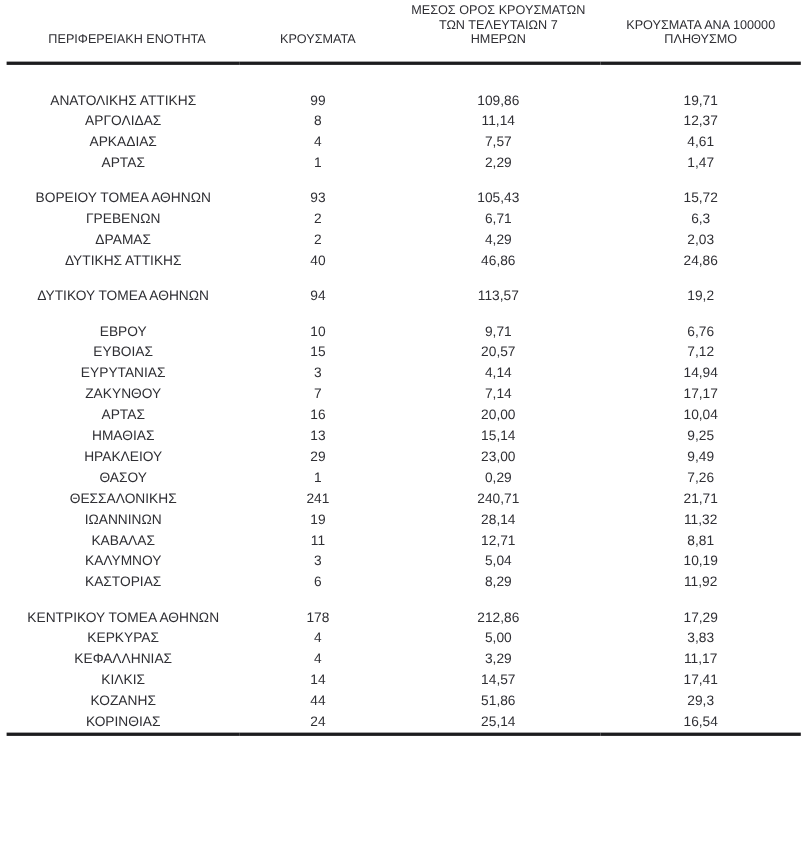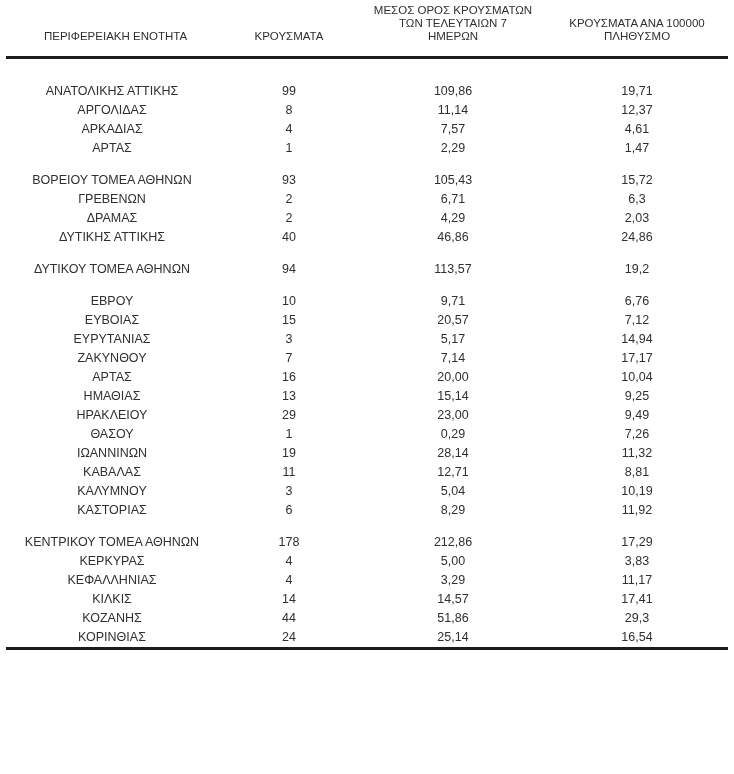--- a/index.html
+++ b/index.html
@@ -168,21 +168,21 @@
         </tr>
         <tr>
           <td>ΕΥΒΟΙΑΣ</td>
           <td>15</td>
           <td>20,57</td>
           <td>7,12</td>
         </tr>
         <tr>
           <td>ΕΥΡΥΤΑΝΙΑΣ</td>
           <td>3</td>
-          <td>5,17</td>
+          <td>4,14</td>
           <td>14,94</td>
         </tr>
         <tr>
           <td>ΖΑΚΥΝΘΟΥ</td>
           <td>7</td>
           <td>7,14</td>
           <td>17,17</td>
         </tr>
         <tr>
           <td>ΑΡΤΑΣ</td>
@@ -202,20 +202,26 @@
           <td>23,00</td>
           <td>9,49</td>
         </tr>
         <tr>
           <td>ΘΑΣΟΥ</td>
           <td>1</td>
           <td>0,29</td>
           <td>7,26</td>
         </tr>
         <tr>
+          <td>ΘΕΣΣΑΛΟΝΙΚΗΣ</td>
+          <td>241</td>
+          <td>240,71</td>
+          <td>21,71</td>
+        </tr>
+        <tr>
           <td>ΙΩΑΝΝΙΝΩΝ</td>
           <td>19</td>
           <td>28,14</td>
           <td>11,32</td>
         </tr>
         <tr>
           <td>ΚΑΒΑΛΑΣ</td>
           <td>11</td>
           <td>12,71</td>
           <td>8,81</td>

